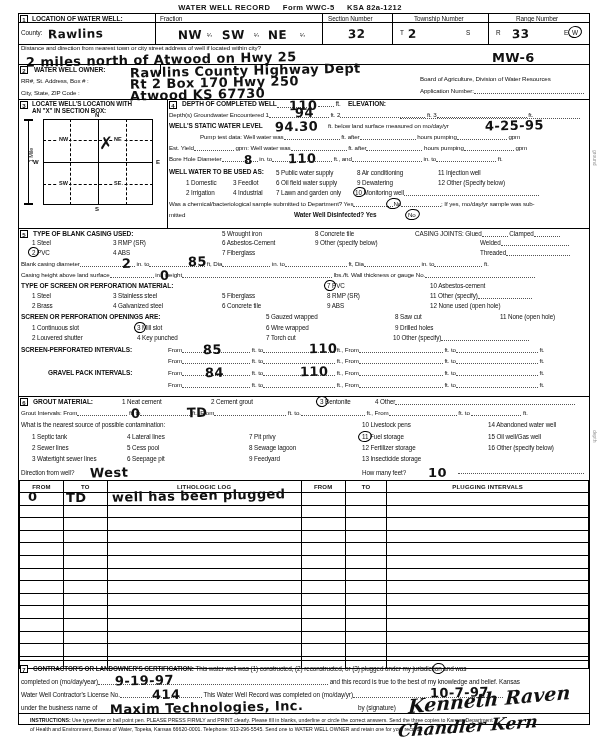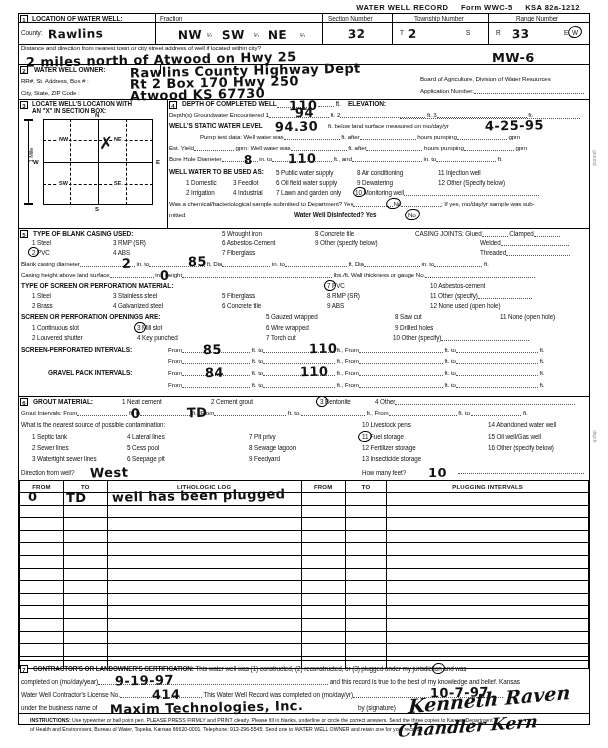--- a/index.html
+++ b/index.html
@@ -36,21 +36,21 @@
 
   
   .ab{position:absolute;}
 
   
   .frame{
     position:absolute;left:18px;top:13px;width:572px;height:712px;
     border:1.4px solid #000;box-sizing:border-box;
   }
   .hdr{
-    position:absolute;left:0;top:0;width:580px;text-align:right;
+    position:absolute;left:0;top:0;width:580px;text-align:center;
     font-size:7.6px;font-weight:bold;letter-spacing:.4px;
   }
 
   .hl{position:absolute;background:#000;height:1px;}
   .vl{position:absolute;background:#000;width:1px;}
   .hl2{position:absolute;background:#000;height:1.4px;}
 
   
   .secno{
     position:absolute;width:8px;height:8px;border:1px solid #000;

